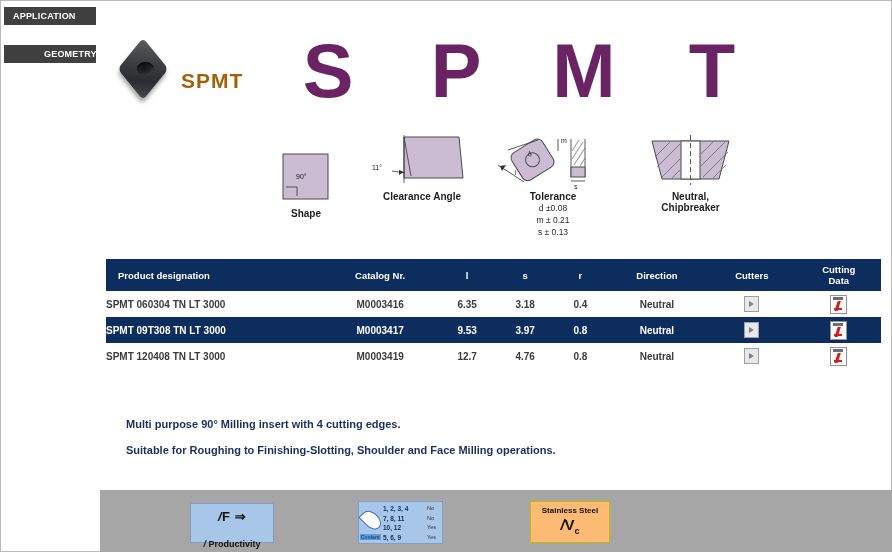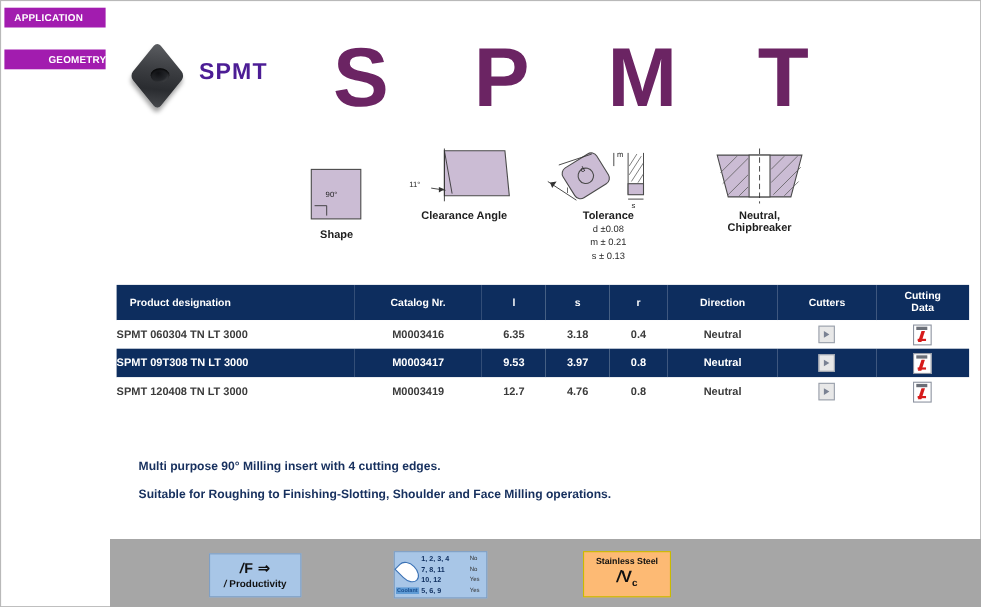--- a/index.html
+++ b/index.html
@@ -23,21 +23,21 @@
     box-sizing: border-box;
     background: #fff;
   }
 
   
   .tab {
     position: absolute;
     left: 3px;
     width: 92px;
     height: 18px;
-    background: #a21caf;
+    background: #404040;
     color: #ffffff;
     font-size: 9px;
     font-weight: bold;
     letter-spacing: .2px;
     display: flex;
     align-items: center;
     padding-left: 9px;
     box-sizing: border-box;
   }
   #tab-application { top: 6px; }
@@ -66,24 +66,24 @@
   .insert-photo .hole {
     position: absolute;
     left: 20px; top: 19px;
     width: 17px; height: 13px;
     border-radius: 50%;
     background: radial-gradient(ellipse at 40% 35%, #101114 0%, #25272b 55%, #6a6c70 100%);
     box-shadow: inset 0 1px 2px #000;
   }
   .spmt-small {
     position: absolute;
-    left: 72px; top: 33px;
+    left: 72px; top: 48px;
     font-size: 21px;
     font-weight: bold;
-    color: #4c1d95;
+    color: #a16207;
     letter-spacing: 1px;
   }
   .big-letters {
     position: absolute;
     left: 155px; top: 0px;
     width: 620px;
     display: flex;
     align-items: center;
   }
   .big-letters span {
@@ -246,21 +246,21 @@
     background: #fdba74;
     border: 1px solid #c9ba00;
   }
   #box-productivity {
     left: 90px; top: 13px;
     width: 84px; height: 40px;
     padding-top: 5px;
     text-align: center;
   }
   .prod-l1 { font-size: 13px; font-weight: bold; color: #111; letter-spacing: .5px; }
-  .prod-l2 { font-size: 9px; font-weight: bold; color: #111; margin-top: 2px; }
+  .prod-l2 { font-size: 9px; font-weight: bold; color: #111; margin-top: 15px; }
   .slash { font-style: italic; font-weight: bold; }
   #box-coolant {
     left: 258px; top: 11px;
     width: 85px; height: 43px;
     padding: 3px 0 0 0;
   }
   .drop {
     position: absolute;
     left: 5px; top: 7px;
     width: 13px; height: 20px;

